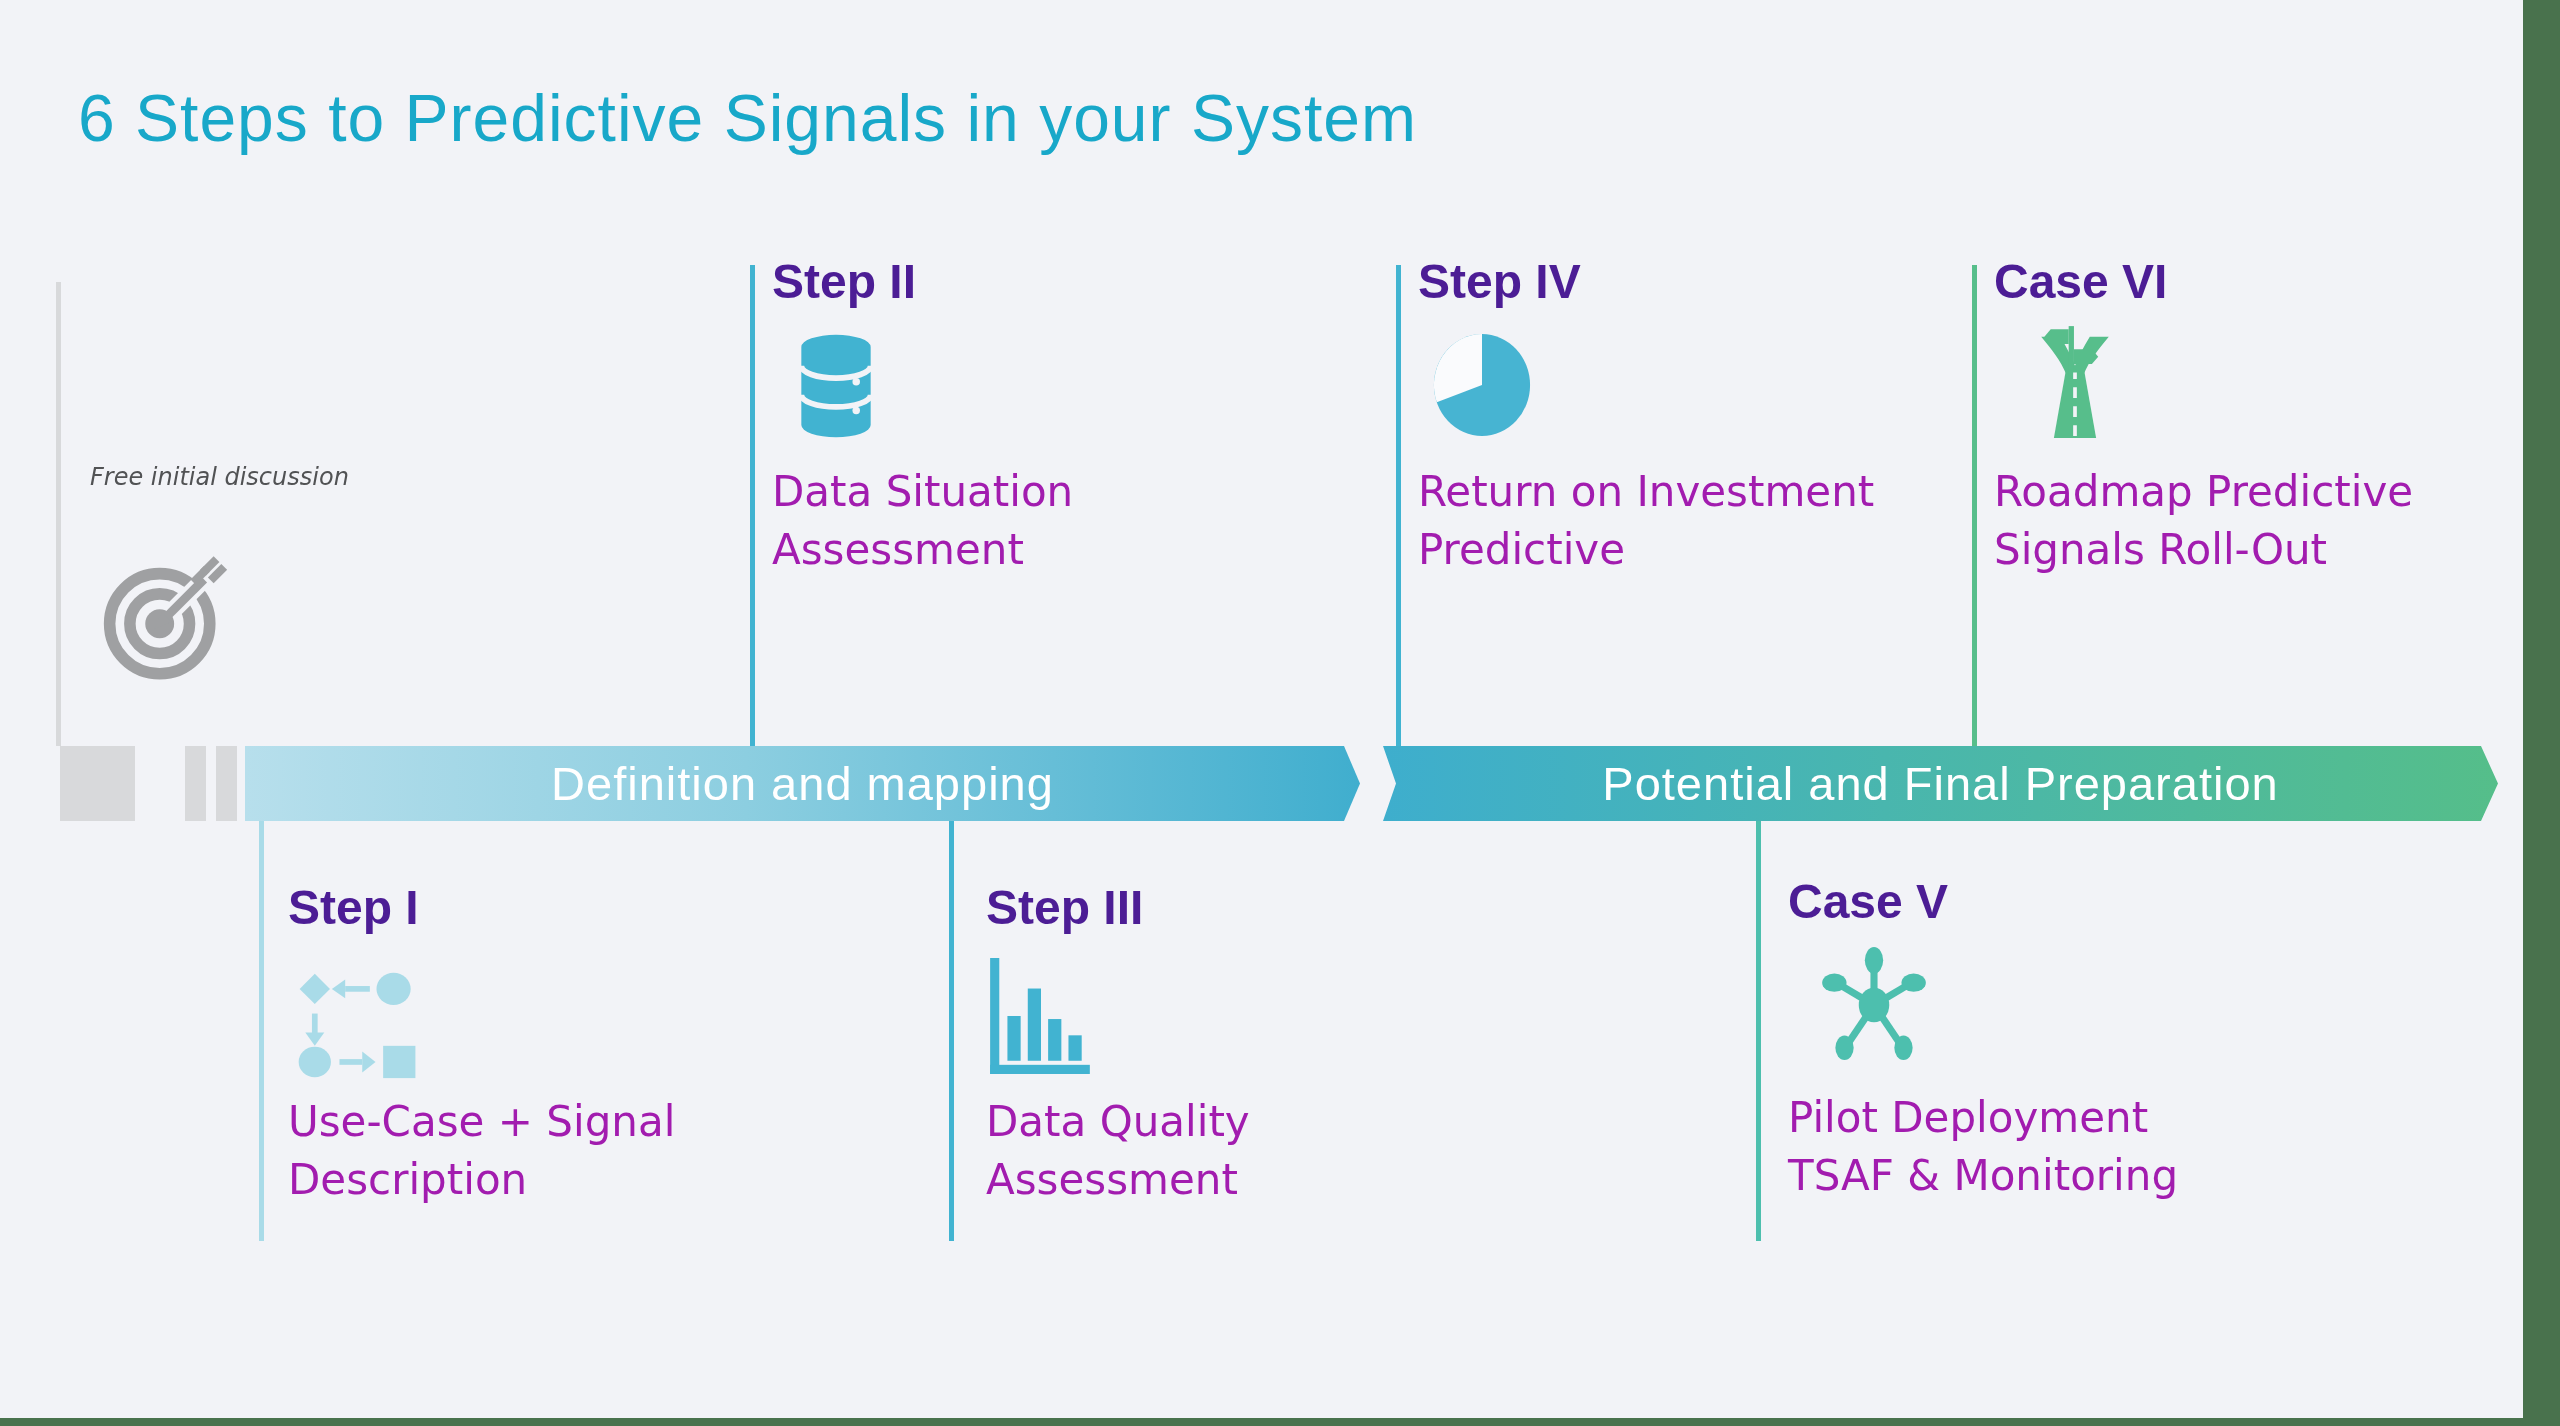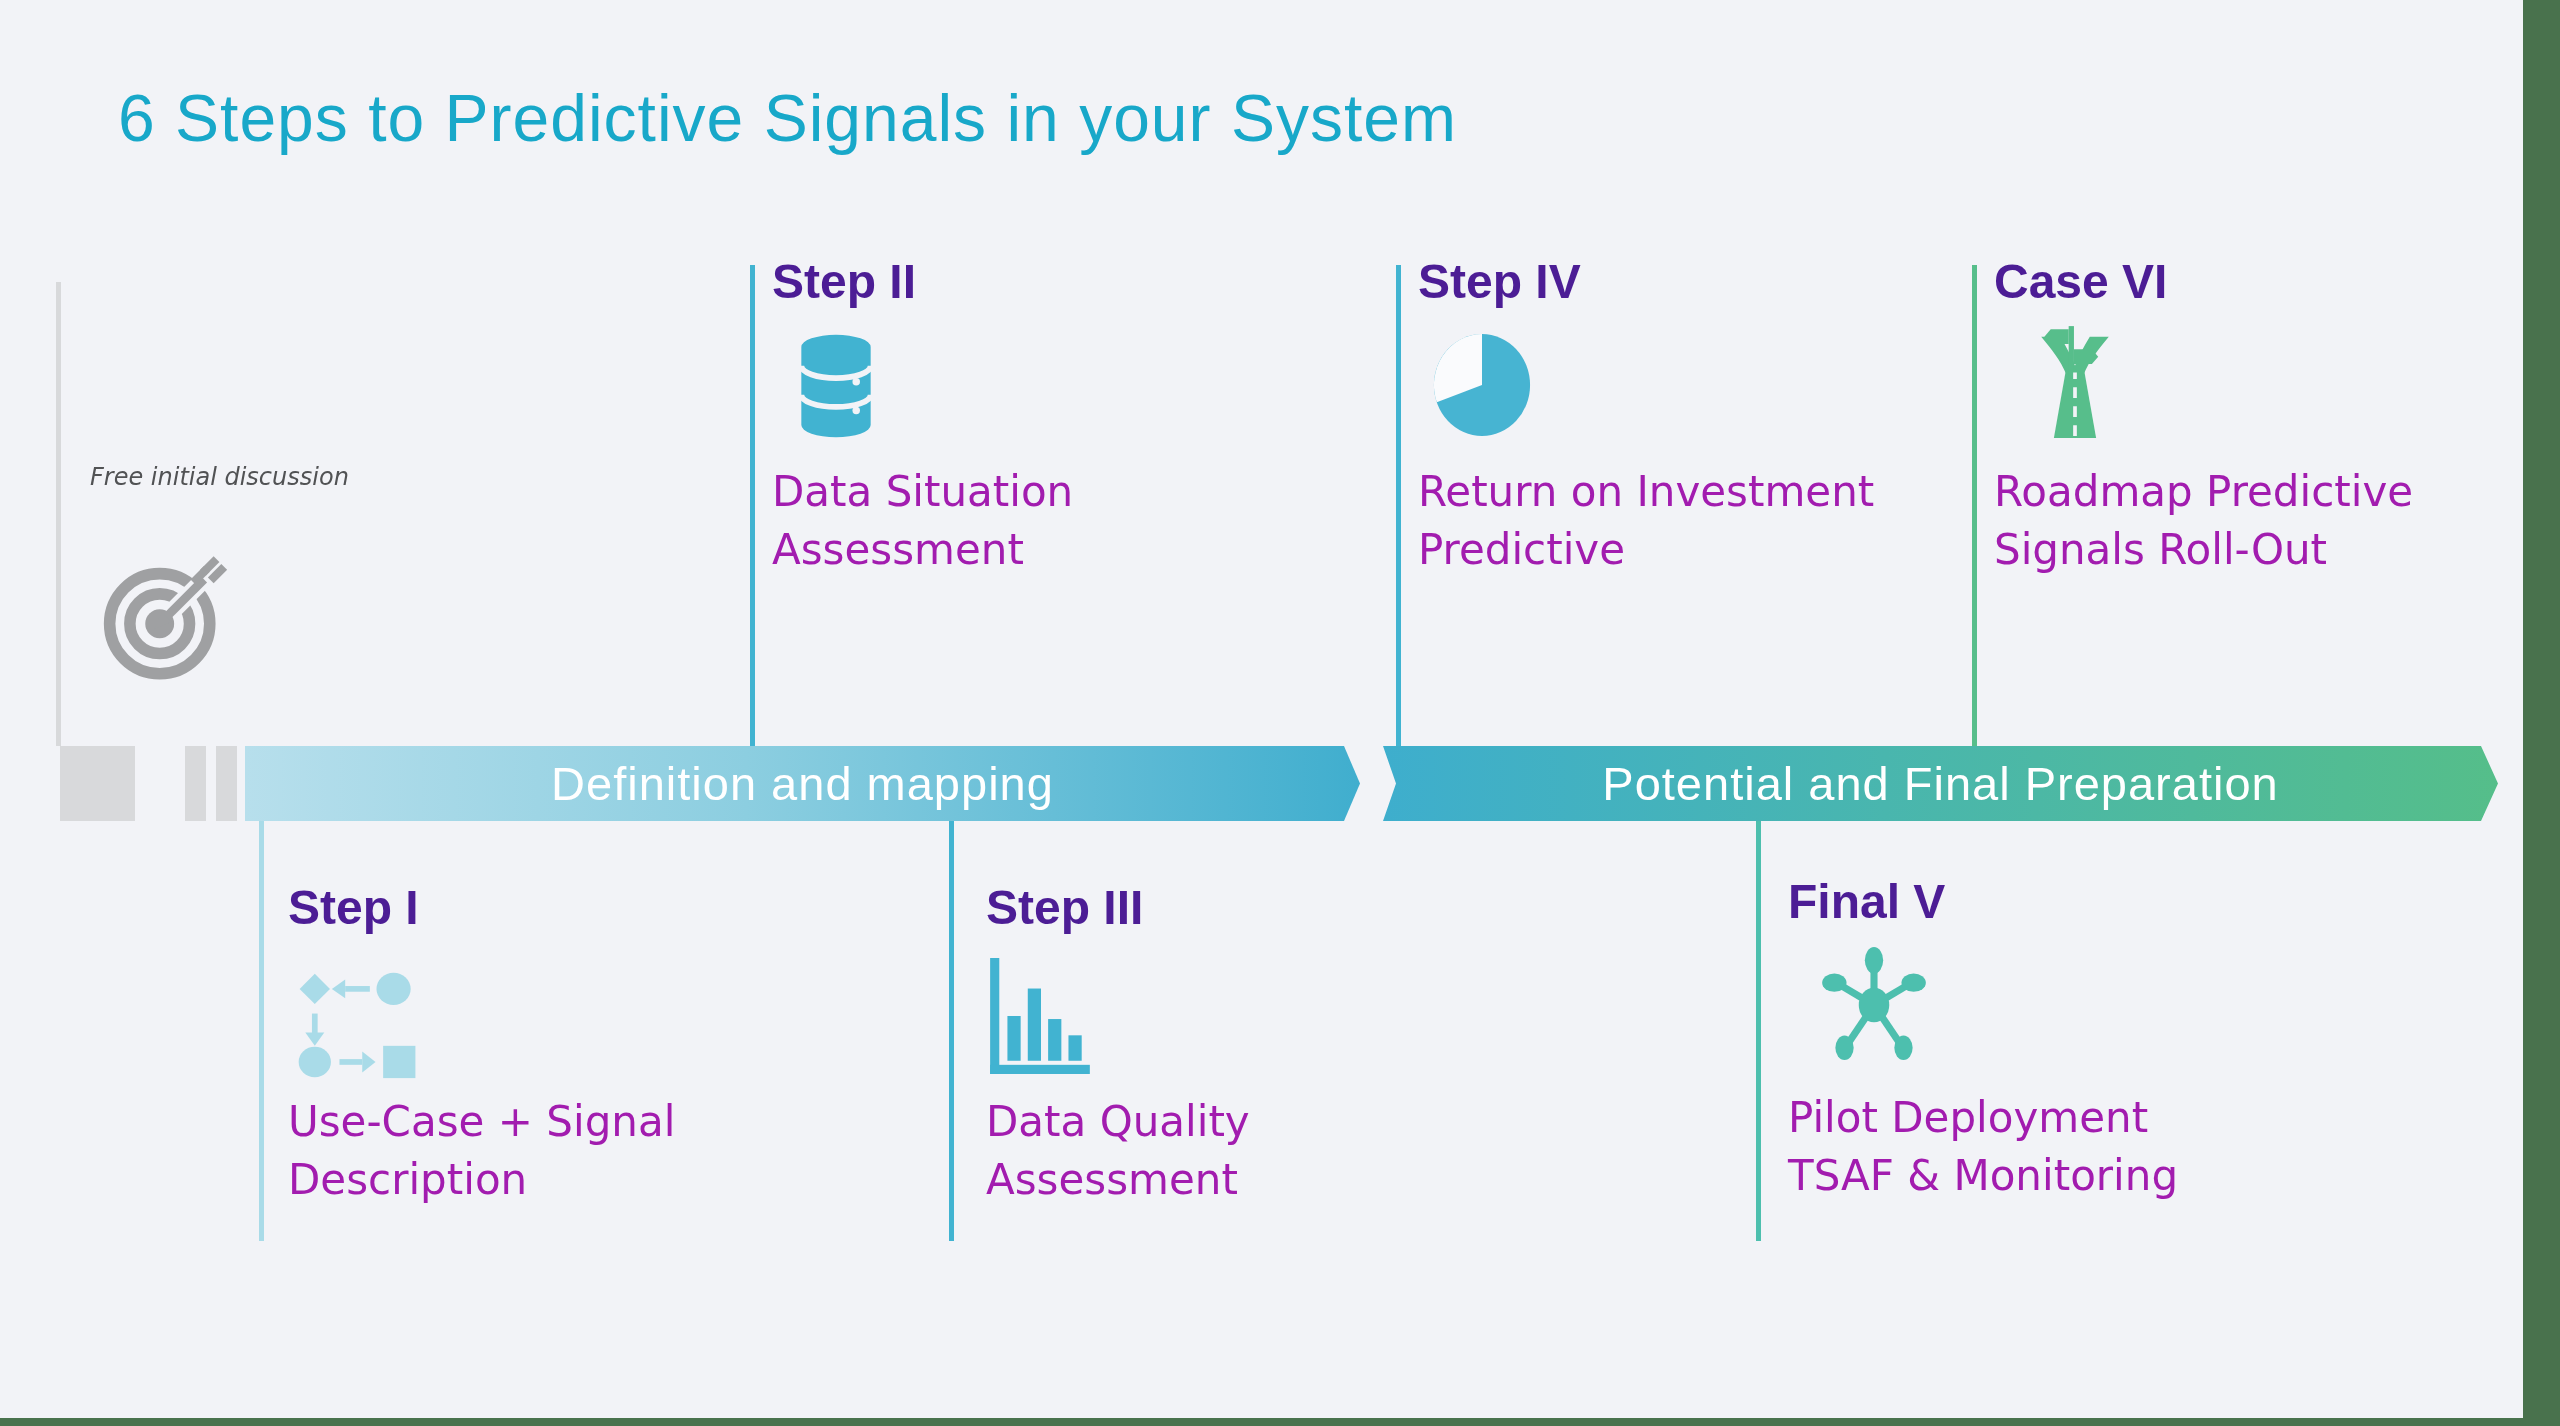--- a/index.html
+++ b/index.html
@@ -7,21 +7,21 @@
     position:relative;width:2560px;height:1426px;
     background:#F2F3F7;overflow:hidden;
     font-family:"DejaVu Sans",sans-serif;color:#58585A;
   }
   .frame-right{position:absolute;top:0;right:0;width:37px;height:1426px;background:#49724D;}
   .frame-bottom{position:absolute;left:0;bottom:0;width:2560px;height:8px;background:#49724D;}
 
   .main-title{
     position:absolute;left:78px;top:80px;
     font-family:"Liberation Sans",sans-serif;
-    font-size:66px;letter-spacing:1px;color:#18A8C9;margin-left:40px;
+    font-size:66px;letter-spacing:1px;color:#18A8C9;
   }
 
   .vline{position:absolute;width:5px;}
   .vline.top{top:265px;height:481px;}
   .vline.bottom{top:821px;height:420px;}
   .c-cyan{background:#41B3D1;}
   .c-pale{background:#A9DBE8;}
   .c-teal{background:#4DBFAE;}
   .c-green{background:#57BE8B;}
   .c-gray{background:#D8D9DB;}
@@ -170,21 +170,21 @@
       <rect x="17" y="57" width="13" height="44"></rect>
       <rect x="37" y="30" width="13" height="71"></rect>
       <rect x="57" y="60" width="13" height="41"></rect>
       <rect x="77" y="76" width="13" height="25"></rect>
     </g>
   </svg>
   <div class="step-desc" style="left:986px;top:1093px;width:480px;">Data Quality
 Assessment</div>
 
   <div class="vline bottom c-teal" style="left:1756px;"></div>
-  <div class="step-header" style="left:1788px;top:874px;">Final V</div>
+  <div class="step-header" style="left:1788px;top:874px;">Case V</div>
   <svg class="icon" style="left:1818px;top:940px;" width="112" height="122" viewBox="0 0 110 120">
     <g stroke="#4DBFAE" stroke-width="7">
       <line x1="55" y1="64" x2="55" y2="22"></line>
       <line x1="55" y1="64" x2="18" y2="42"></line>
       <line x1="55" y1="64" x2="92" y2="42"></line>
       <line x1="55" y1="64" x2="28" y2="104"></line>
       <line x1="55" y1="64" x2="82" y2="104"></line>
     </g>
     <g fill="#4DBFAE">
       <ellipse cx="55" cy="64" rx="15" ry="17"></ellipse>

